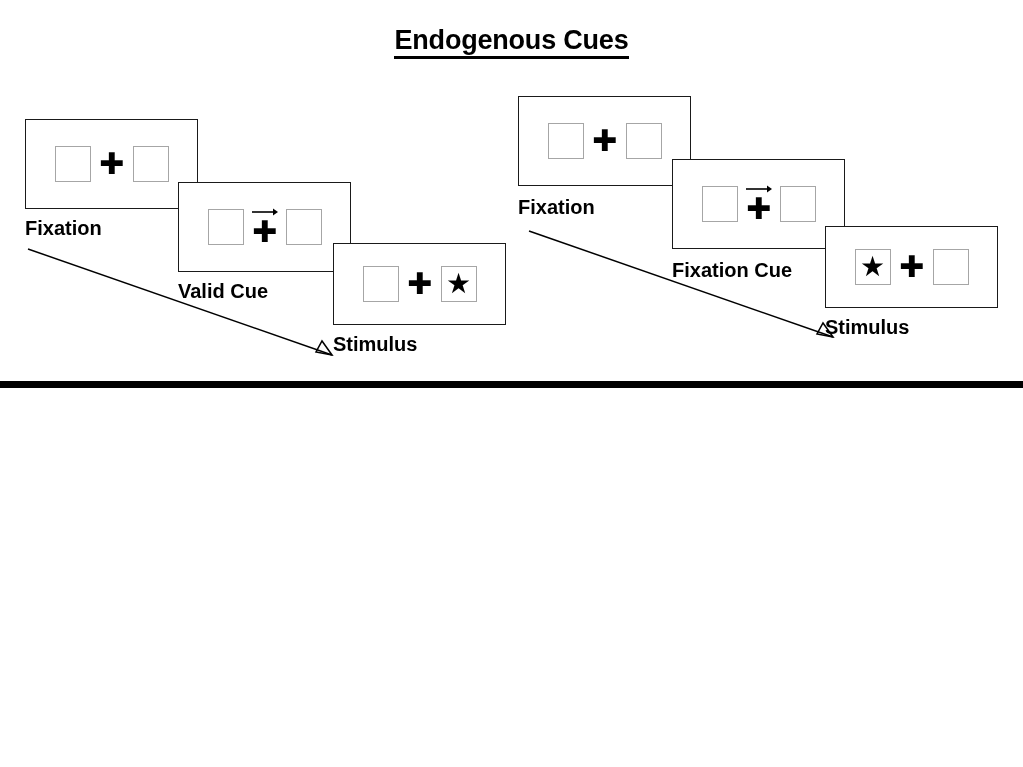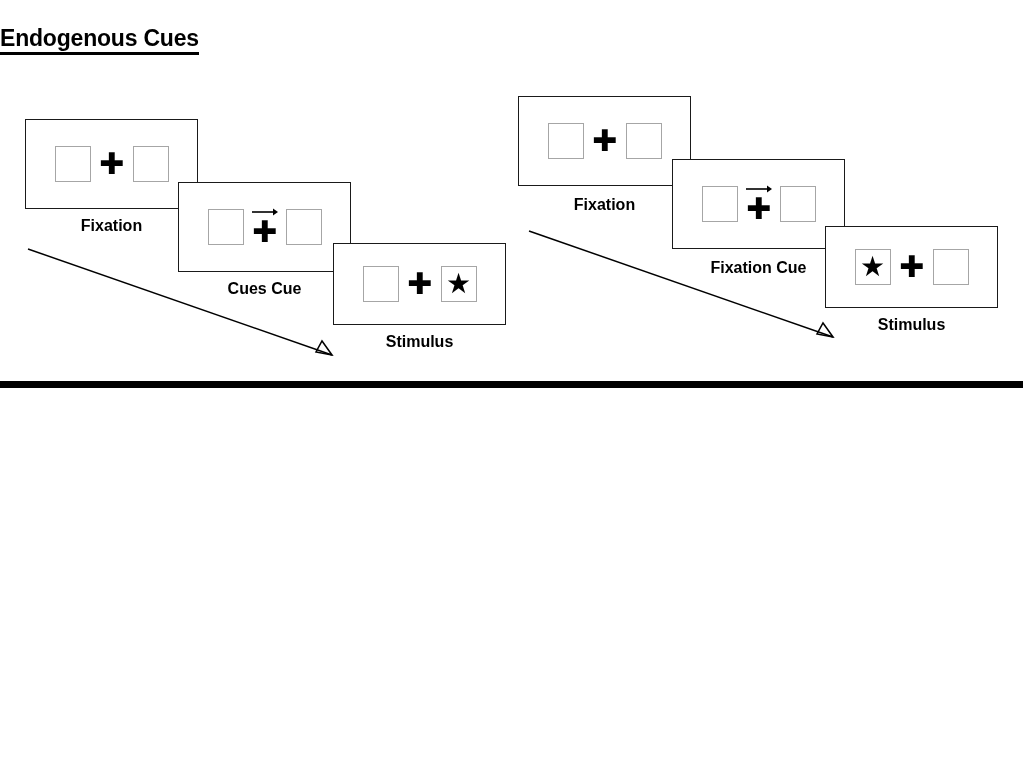--- a/index.html
+++ b/index.html
@@ -23,22 +23,22 @@
     left: 0;
     width: 1023px;
   }
   #section-endogenous { top: 0px;   height: 383px; }
   #section-exogenous  { top: 390px; height: 377px; }
 
   .section-title {
     position: absolute;
     left: 0;
     width: 1023px;
-    text-align: left;
-    font-size: 23px;
+    text-align: center;
+    font-size: 27px;
     font-weight: bold;
     letter-spacing: -0.2px;
     white-space: nowrap;
   }
   .section-title > span {
     border-bottom: 3px solid #000;
     padding-bottom: 1px;
   }
   #title-endogenous { top: 25px; }
 
@@ -115,24 +115,23 @@
   .star {
     font-size: 28px;
     line-height: 1;
     color: #000000;
     font-family: "DejaVu Sans", sans-serif;
     user-select: none;
   }
 
   .panel-label {
     position: absolute;
-    font-size: 16px;
+    font-size: 20px;
     font-weight: bold;
     white-space: nowrap;
-    text-align: center;
   }
 
   
   .flow-arrow {
     position: absolute;
     pointer-events: none;
     overflow: visible;
   }
 </style>
 </head>
@@ -159,21 +158,21 @@
       <div class="center with-arrow">
         <svg class="cue-arrow" viewBox="0 0 28 10">
           <line x1="1" y1="5" x2="22" y2="5" stroke="#000" stroke-width="1.6"></line>
           <path d="M22 1.6 L27 5 L22 8.4 Z" fill="#000"></path>
         </svg>
         <span class="plus">✚</span>
       </div>
       <div class="slot"></div>
     </div>
   </div>
-  <div class="panel-label" style="left:178px; top:280px; width:173px;">Cues Cue</div>
+  <div class="panel-label" style="left:178px; top:280px; width:173px;">Valid Cue</div>
 
   <div class="panel" style="left:333px; top:243px; width:173px; height:82px; z-index:5;">
     <div class="panel-inner">
       <div class="slot"></div>
       <div class="center">
         <span class="plus">✚</span>
       </div>
       <div class="slot">
         <span class="star">★</span>
       </div>

